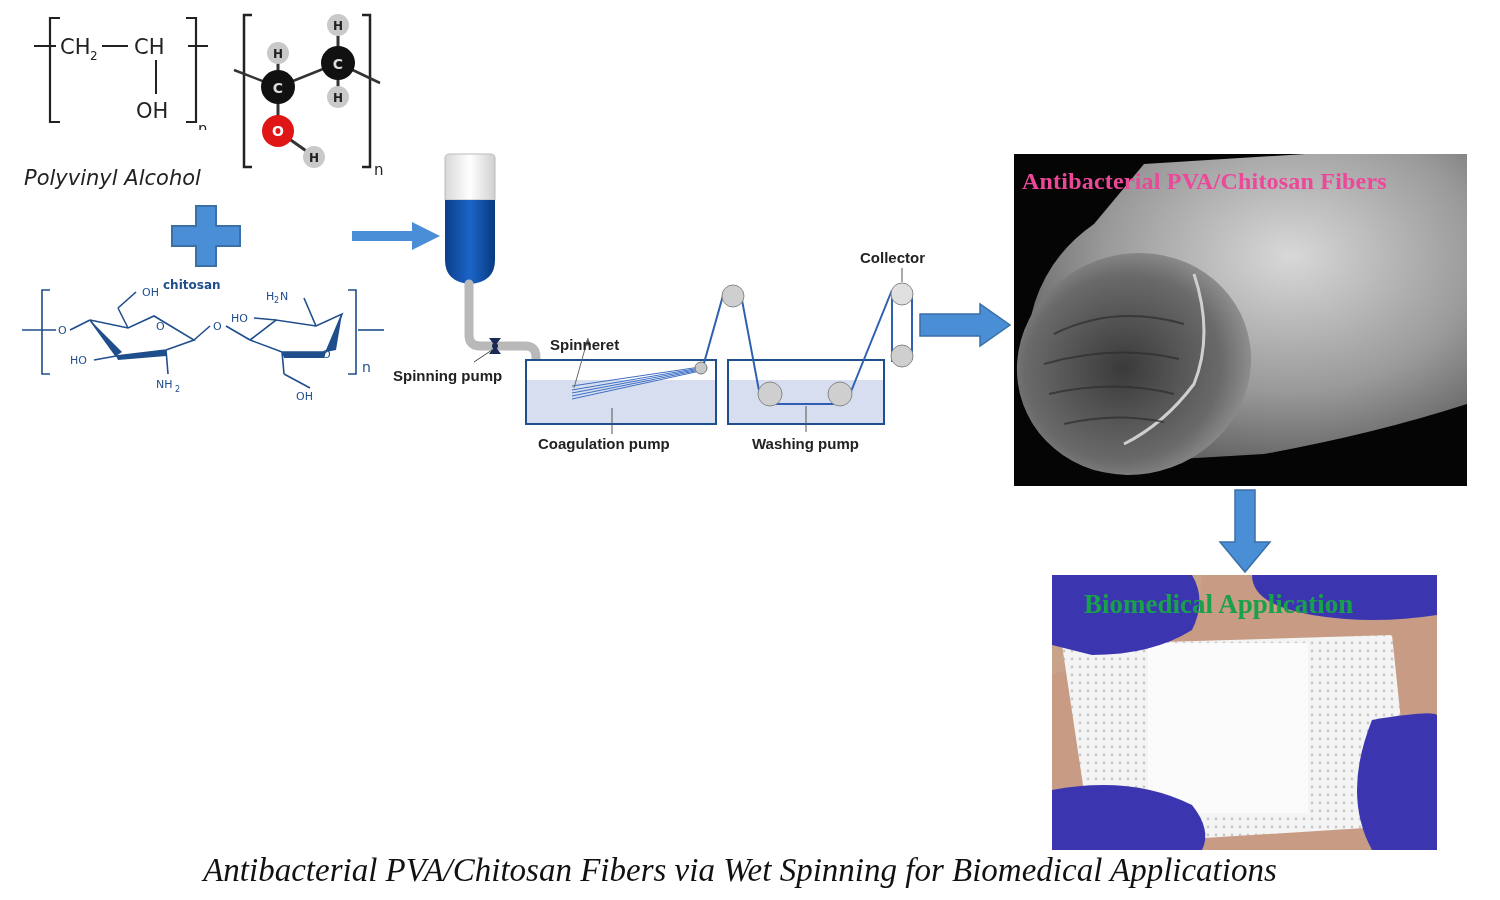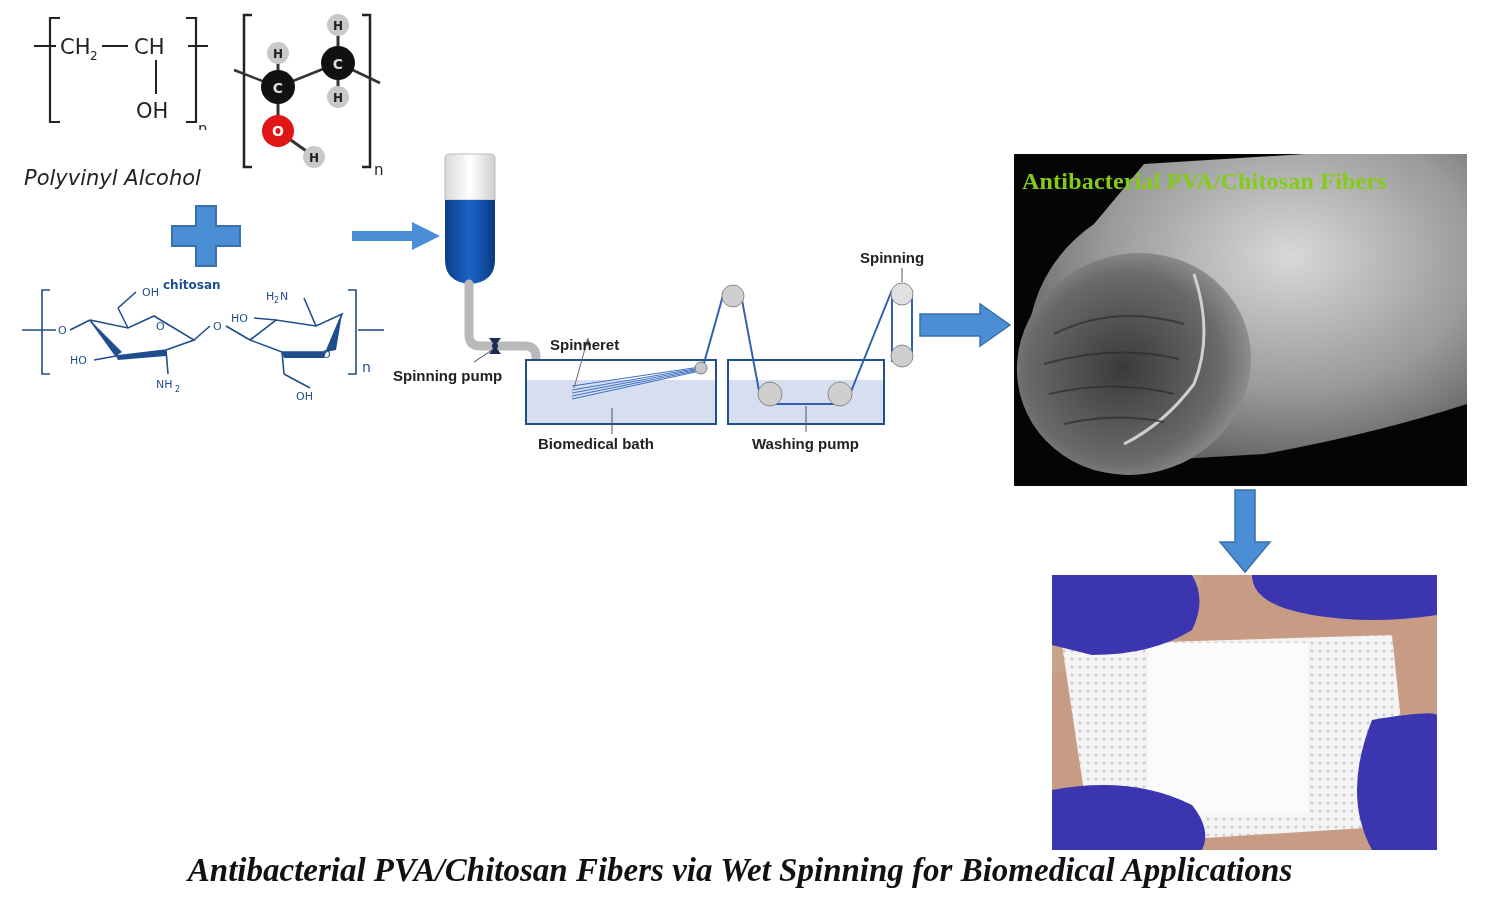--- a/index.html
+++ b/index.html
@@ -7,24 +7,24 @@
   .abs { position:absolute; }
   .pva-formula { left:28px; top:10px; width:190px; height:120px; }
   .pva-ballstick { left:230px; top:5px; width:170px; height:175px; }
   .pva-label { left:24px; top:166px; font-size:21px; color:#222; font-family:"DejaVu Sans", sans-serif;font-style:italic; }
   .plus { left:170px; top:204px; width:72px; height:64px; }
   .chitosan { left:18px; top:278px; width:370px; height:130px; }
   .chitosan-label { left:163px; top:278px; font-size:12px; font-weight:bold; color:#1f4e8c; font-family:"DejaVu Sans", sans-serif; }
   .process { left:340px; top:150px; width:620px; height:320px; }
   .proc-label { position:absolute; font-weight:bold; font-size:15px; color:#222; font-family:"Liberation Sans", sans-serif; white-space:nowrap; }
   .sem { left:1014px; top:154px; width:453px; height:332px; background:#050505; overflow:hidden; }
-  .sem-title { position:absolute; left:8px; top:14px; font-family:"Liberation Serif", serif; font-weight:bold; font-size:24px; color:#84cc16; white-space:nowrap; letter-spacing:0.2px; }
+  .sem-title { position:absolute; left:8px; top:14px; font-family:"Liberation Serif", serif; font-weight:bold; font-size:24px; color:#ec4899; white-space:nowrap; letter-spacing:0.2px; }
   .bio { left:1052px; top:575px; width:385px; height:275px; overflow:hidden; background:#c79f86; }
   .bio-title { position:absolute; left:32px; top:14px; font-family:"Liberation Serif", serif; font-weight:bold; font-size:27px; color:#19a04a; white-space:nowrap; }
-  .caption { left:0; width:1480px; top:852px; text-align:center; font-family:"Liberation Serif", serif; font-style:italic; font-weight:bold; font-size:33px; color:#111; white-space:nowrap; }
+  .caption { left:0; width:1480px; top:852px; text-align:center; font-family:"Liberation Serif", serif; font-style:italic; font-weight:normal; font-size:33px; color:#111; white-space:nowrap; }
   .arrow { position:absolute; }
 </style>
 </head>
 <body>
 
 <svg class="abs pva-formula" viewBox="0 0 190 120">
   <line x1="6" y1="36" x2="28" y2="36" stroke="#222" stroke-width="2"></line>
   <polyline points="32,8 22,8 22,112 32,112" fill="none" stroke="#222" stroke-width="2.2"></polyline>
   <text x="32" y="44" font-family="DejaVu Sans, sans-serif" font-size="21" fill="#222">CH</text>
   <text x="62" y="50" font-family="DejaVu Sans, sans-serif" font-size="12" fill="#222">2</text>
@@ -200,23 +200,23 @@
     <line x1="466" y1="256" x2="466" y2="282" stroke="#555" stroke-width="1"></line>
 
     <g>
       <circle cx="562" cy="144" r="11" fill="#e0e0e0" stroke="#888"></circle>
       <circle cx="562" cy="206" r="11" fill="#cfcfcf" stroke="#888"></circle>
       <line x1="562" y1="118" x2="562" y2="132" stroke="#555" stroke-width="1"></line>
     </g>
   </svg>
   <div class="proc-label" style="left:210px;top:186px">Spinneret</div>
   <div class="proc-label" style="left:53px;top:217px">Spinning pump</div>
-  <div class="proc-label" style="left:198px;top:285px">Biomedical bath</div>
+  <div class="proc-label" style="left:198px;top:285px">Coagulation pump</div>
   <div class="proc-label" style="left:412px;top:285px">Washing pump</div>
-  <div class="proc-label" style="left:520px;top:99px">Spinning</div>
+  <div class="proc-label" style="left:520px;top:99px">Collector</div>
 </div>
 
 <svg class="arrow" style="left:918px;top:302px;width:94px;height:46px" viewBox="0 0 94 46">
   <path d="M2 12 H62 V2 L92 23 L62 44 V34 H2 Z" fill="#4a8fd6" stroke="#3a6fa8" stroke-width="1.5"></path>
 </svg>
 
 <div class="abs sem">
   <svg width="453" height="332" viewBox="0 0 453 332" style="position:absolute;left:0;top:0">
     <defs>
       <radialGradient id="fiberBody" cx="0.6" cy="0.35" r="0.7">
@@ -257,15 +257,16 @@
     </defs>
     <rect width="385" height="275" fill="#c89c84"></rect>
     <path d="M0 0 H150 Q150 40 110 60 L0 100 Z" fill="#c9a28a"></path>
     <path d="M10 70 L340 60 L360 250 L40 270 Z" fill="url(#mesh)"></path>
     <rect x="96" y="68" width="160" height="170" fill="#fbfbfb" opacity="0.95"></rect>
     <path d="M0 0 H140 Q155 25 140 55 Q100 80 40 80 L0 70 Z" fill="#3b36b0"></path>
     <path d="M200 0 H385 V40 Q320 50 260 40 Q200 30 200 0 Z" fill="#3b36b0"></path>
     <path d="M320 145 Q380 135 385 140 V275 H320 Q290 220 320 145 Z" fill="#3b36b0"></path>
     <path d="M0 215 Q80 200 140 230 Q160 255 150 275 H0 Z" fill="#3b36b0"></path>
   </svg>
+  <div class="bio-title">Biomedical Application</div>
 </div>
 
 <div class="abs caption">Antibacterial PVA/Chitosan Fibers via Wet Spinning for Biomedical Applications</div>
 
 </body></html>

